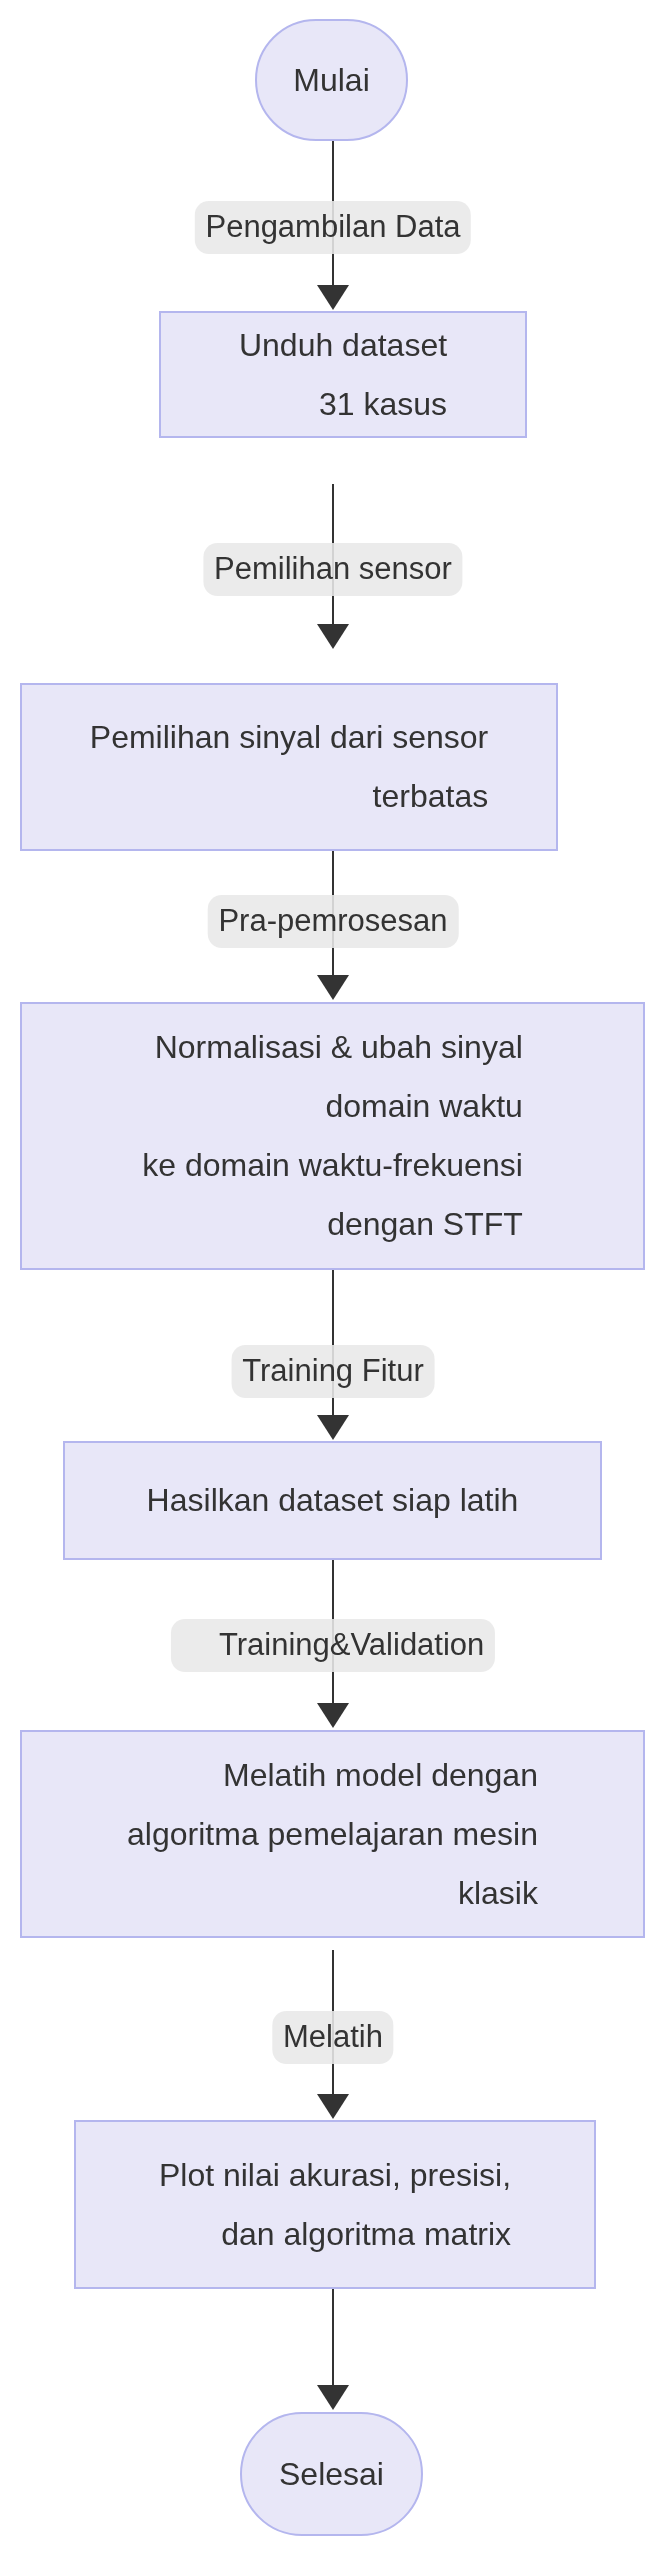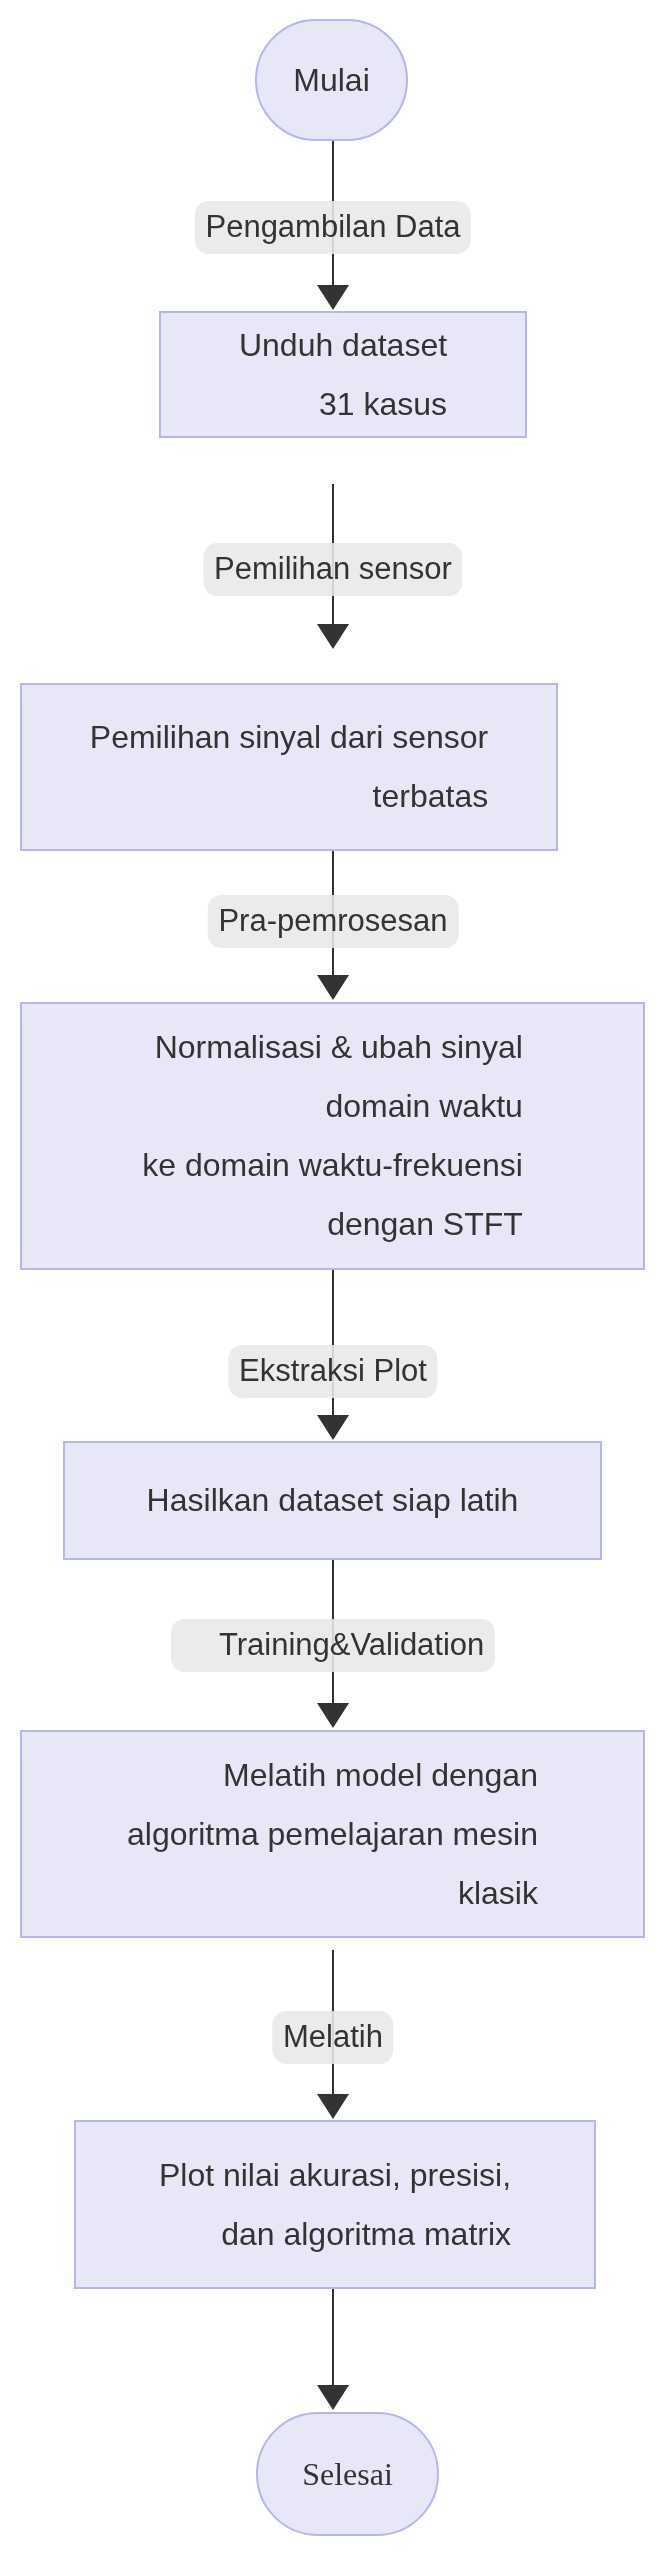--- a/index.html
+++ b/index.html
@@ -110,21 +110,21 @@
     <span class="node-label">Normalisasi &amp; ubah sinyal
 domain waktu
 ke domain waktu-frekuensi
 dengan STFT</span>
   </div>
 
   <div class="edge" style="left:317px; top:1270px; height:170px;">
     <div class="edge-line"></div>
     <div class="arrowhead"></div>
   </div>
-  <div class="edge-label" style="left:333px; top:1345px;">Ekstraksi Plot</div>
+  <div class="edge-label" style="left:333px; top:1345px;">Training Fitur</div>
 
   <div class="node" style="left:63px; top:1441px; width:539px; height:119px;">
     <span class="node-label">Hasilkan dataset siap latih</span>
   </div>
 
   <div class="edge" style="left:317px; top:1560px; height:168px;">
     <div class="edge-line"></div>
     <div class="arrowhead"></div>
   </div>
   <div class="edge-label" style="left:333px; top:1619px;padding-left:48px;">Training&amp;Validation</div>
@@ -144,18 +144,18 @@
   <div class="node" style="left:74px; top:2120px; width:522px; height:169px;">
     <span class="node-label">Plot nilai akurasi, presisi,
 dan algoritma matrix</span>
   </div>
 
   <div class="edge" style="left:317px; top:2289px; height:121px;">
     <div class="edge-line"></div>
     <div class="arrowhead"></div>
   </div>
 
-  <div class="node stadium" style="left:256px; top:2412px; width:183px; height:124px;font-family:Liberation Serif, serif;">
+  <div class="node stadium" style="left:240px; top:2412px; width:183px; height:124px;">
     <span class="node-label">Selesai</span>
   </div>
 
 </div>
 
 
 </body></html>

